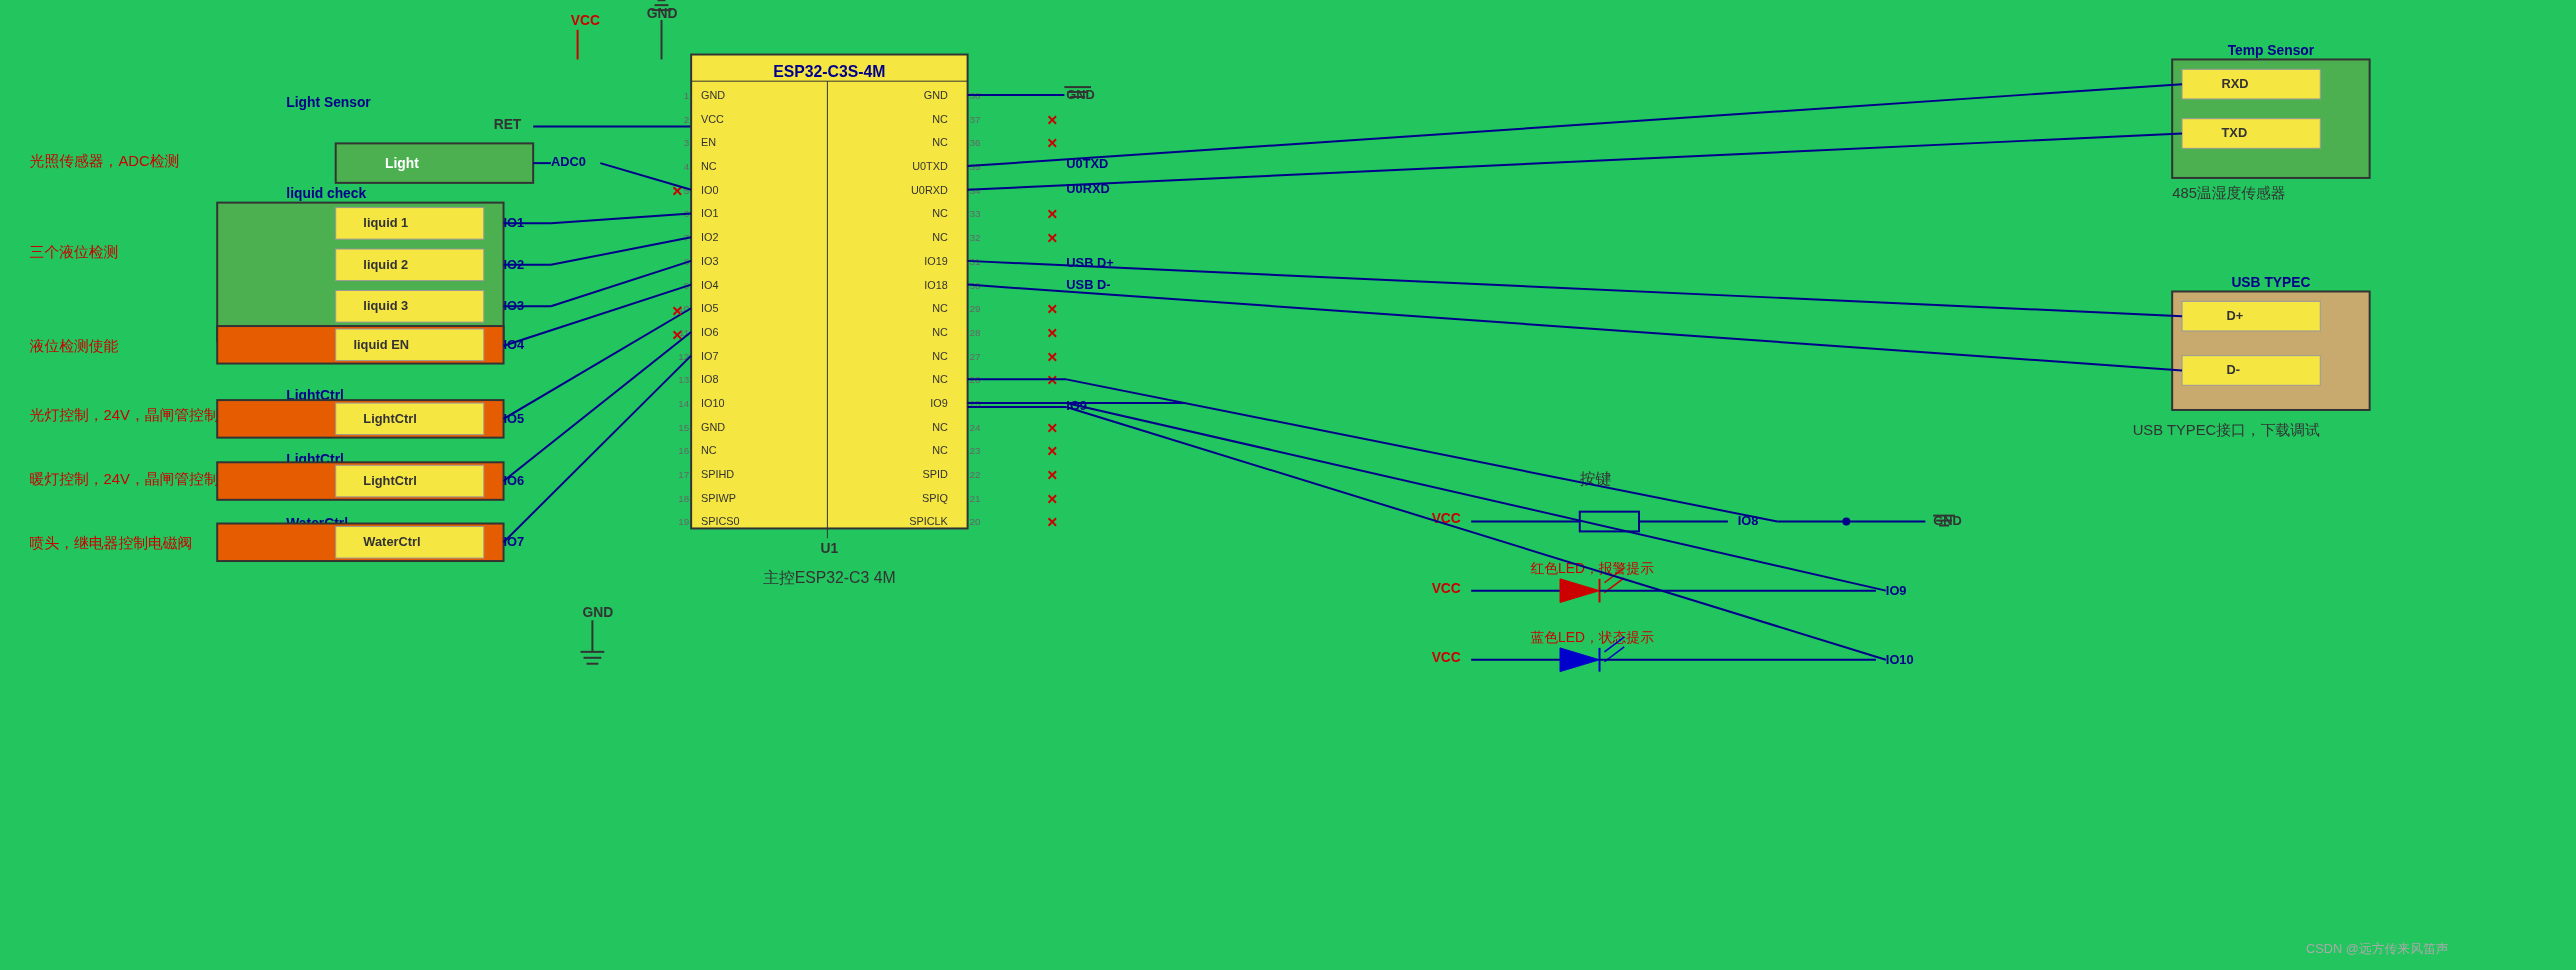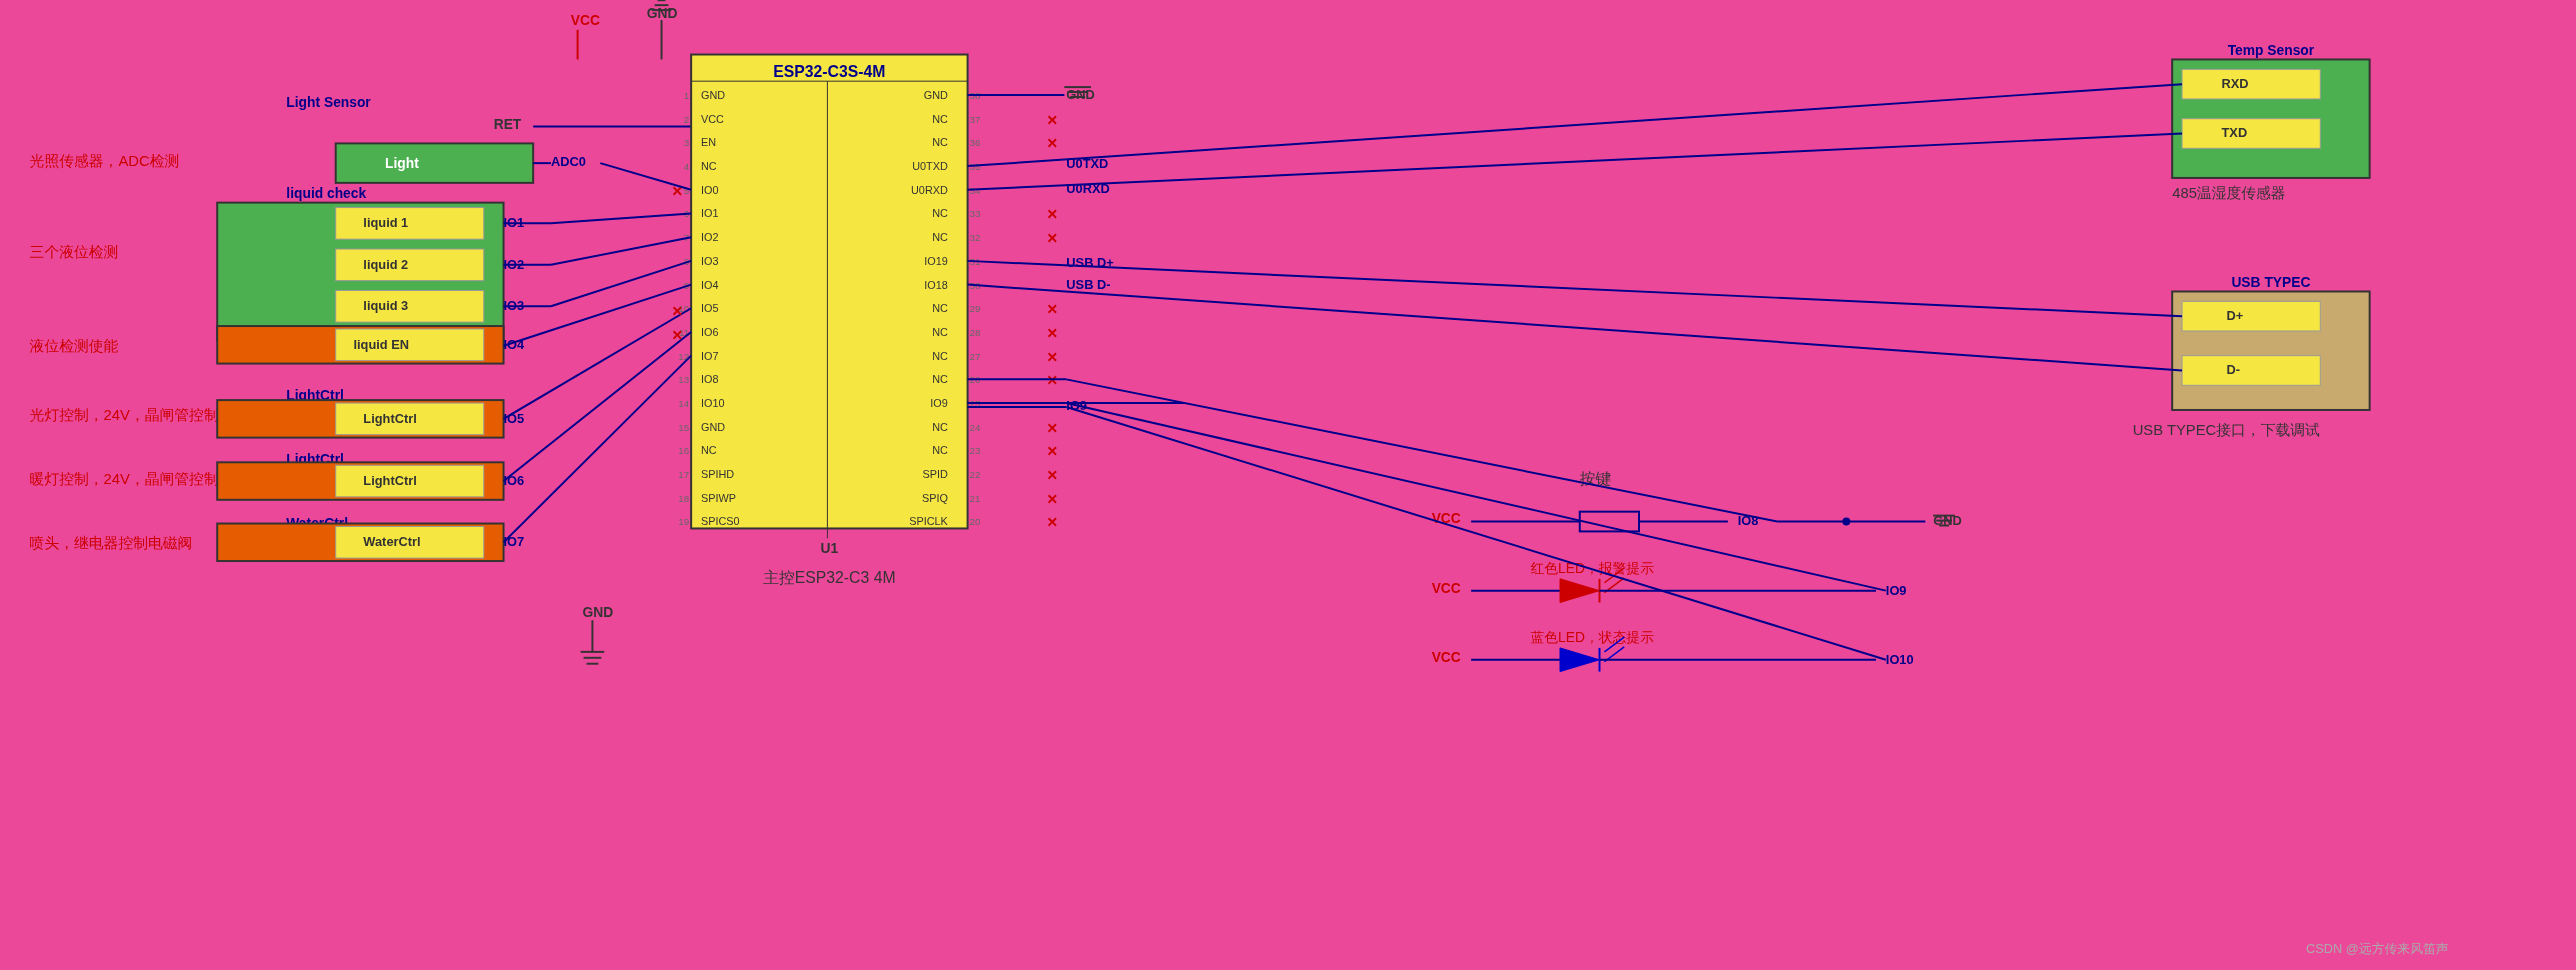--- a/index.html
+++ b/index.html
@@ -8,21 +8,21 @@
       font-family: Arial, sans-serif;
       width: 2576px;
       height: 971px;
       position: relative;
       overflow: hidden;
     }
     .schematic-container {
       position: relative;
       width: 2576px;
       height: 971px;
-      background: #ec4899;
+      background: #22c55e;
     }
     svg.wires {
       position: absolute;
       top: 0;
       left: 0;
       width: 2576px;
       height: 971px;
       pointer-events: none;
     }
   </style>

